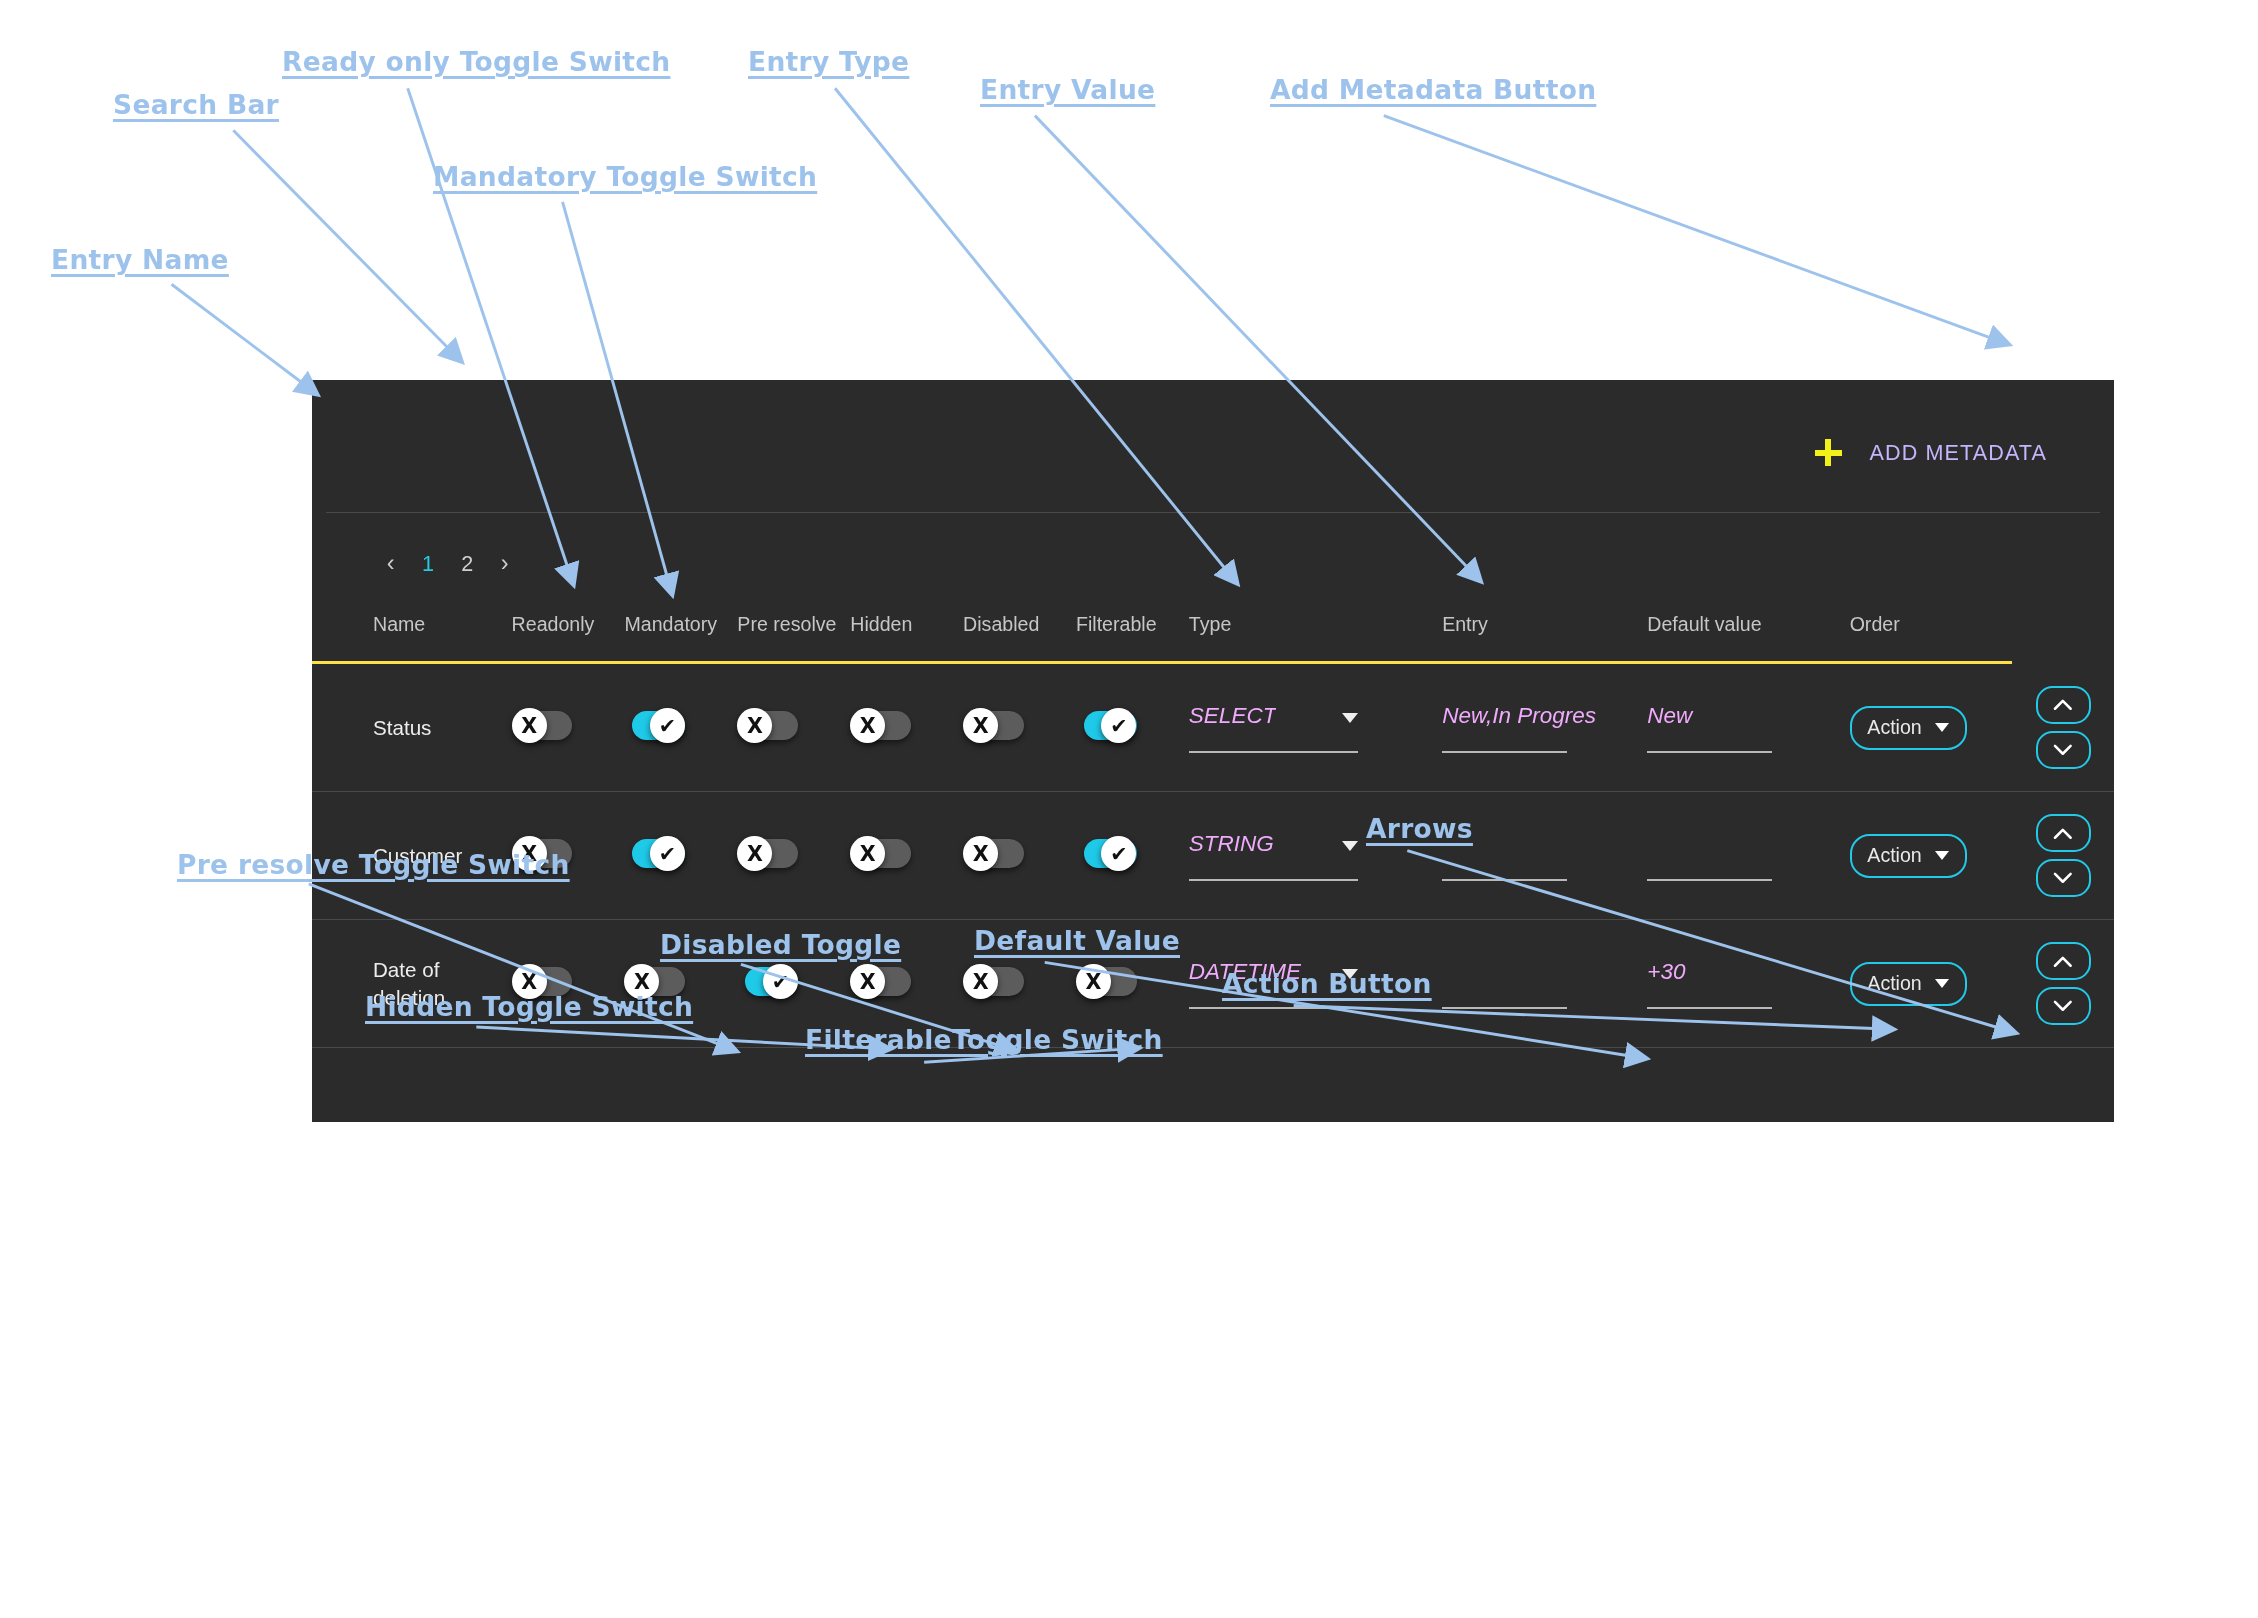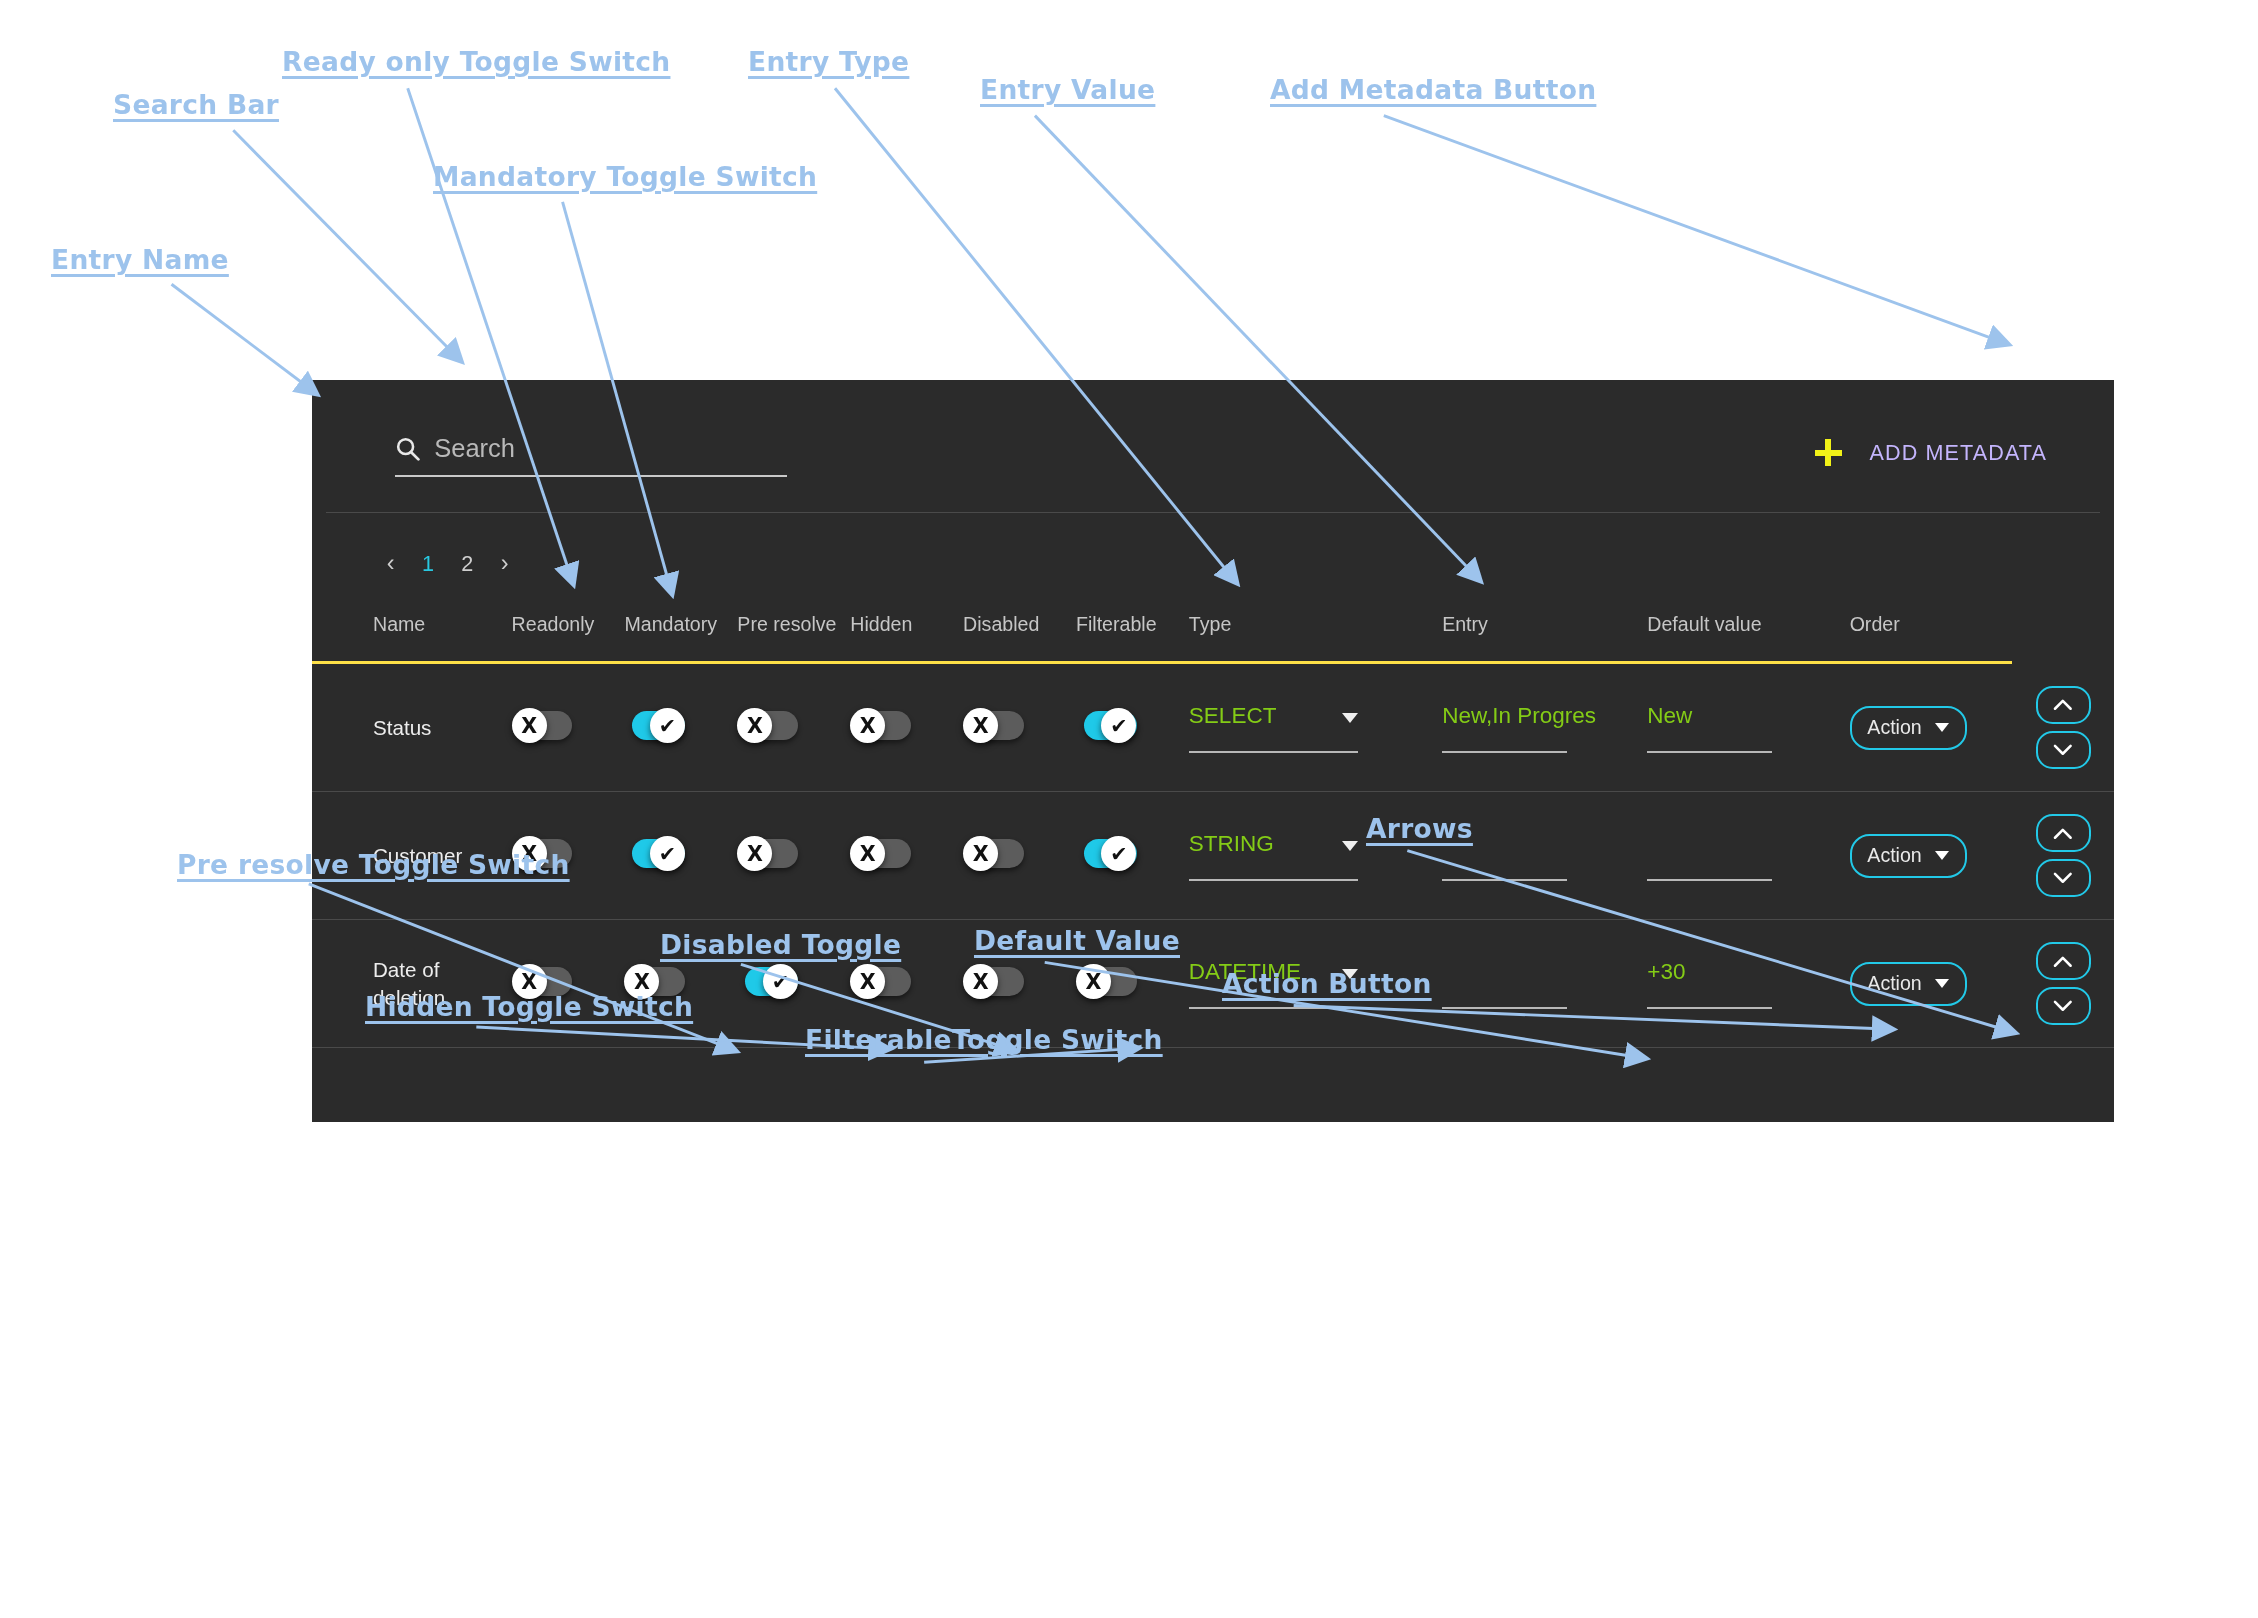--- a/index.html
+++ b/index.html
@@ -92,21 +92,21 @@
     position:absolute;top:0;width:35px;height:35px;border-radius:50%;
     background:#ffffff;left:0;
     box-shadow:0 2.9px 5.9px rgba(0,0,0,.55);
     display:flex;align-items:center;justify-content:center;
     font-size:20.6px;font-weight:bold;color:#111;font-family:"DejaVu Sans",sans-serif;
   }
   .toggle.on .knob{left:25.5px;}
 
   
   .field{position:relative;}
-  .field .val{color:#84cc16;font-size:22.5px;height:31px;white-space:nowrap;overflow:hidden;}
+  .field .val{color:#f0abfc;font-size:22.5px;height:31px;white-space:nowrap;overflow:hidden;font-style:italic;}
   .field .line{height:2px;background:#b8b8b8;margin-top:17.6px;}
   .field.w-type .line{width:169px;}
   .field.w-vals .line{width:125px;}
   .field.w-def  .line{width:125px;}
   .sel-row{display:flex;align-items:center;justify-content:space-between;width:169px;}
   .caret{width:0;height:0;border-left:8.8px solid transparent;border-right:8.8px solid transparent;border-top:10.8px solid #efefef;display:inline-block;}
 
   
   .action-btn{
     display:inline-flex;align-items:center;gap:13.7px;
@@ -164,30 +164,20 @@
     <div class="annot-label" style="left: 660px; top: 929px;">Disabled Toggle</div>
     <div class="annot-label" style="left: 805px; top: 1024px;">FilterableToggle Switch</div>
     <div class="annot-label" style="left: 974px; top: 925px;">Default Value</div>
     <div class="annot-label" style="left: 1222px; top: 968px;">Action Button</div>
     <div class="annot-label" style="left: 1366px; top: 813px;">Arrows</div>
   </div>
 
 <div id="panel">
 
   <div class="topbar">
-    <div class="search-wrap">
-      <div class="search-row">
-        <svg class="search-icon" viewBox="0 0 24 24">
-          <circle cx="10" cy="10" r="7" stroke="#e8e8e8" stroke-width="2.4" fill="none"></circle>
-          <line x1="15" y1="15" x2="22" y2="22" stroke="#e8e8e8" stroke-width="2.6" stroke-linecap="round"></line>
-        </svg>
-        <span class="search-text">Search</span>
-      </div>
-      <div class="search-underline"></div>
-    </div>
 
     <div class="addmeta">
       <span class="plus-icon"></span>
       <span class="addmeta-label">ADD METADATA</span>
     </div>
   </div>
 
   <div class="hrule"></div>
 
   <div class="pager">

